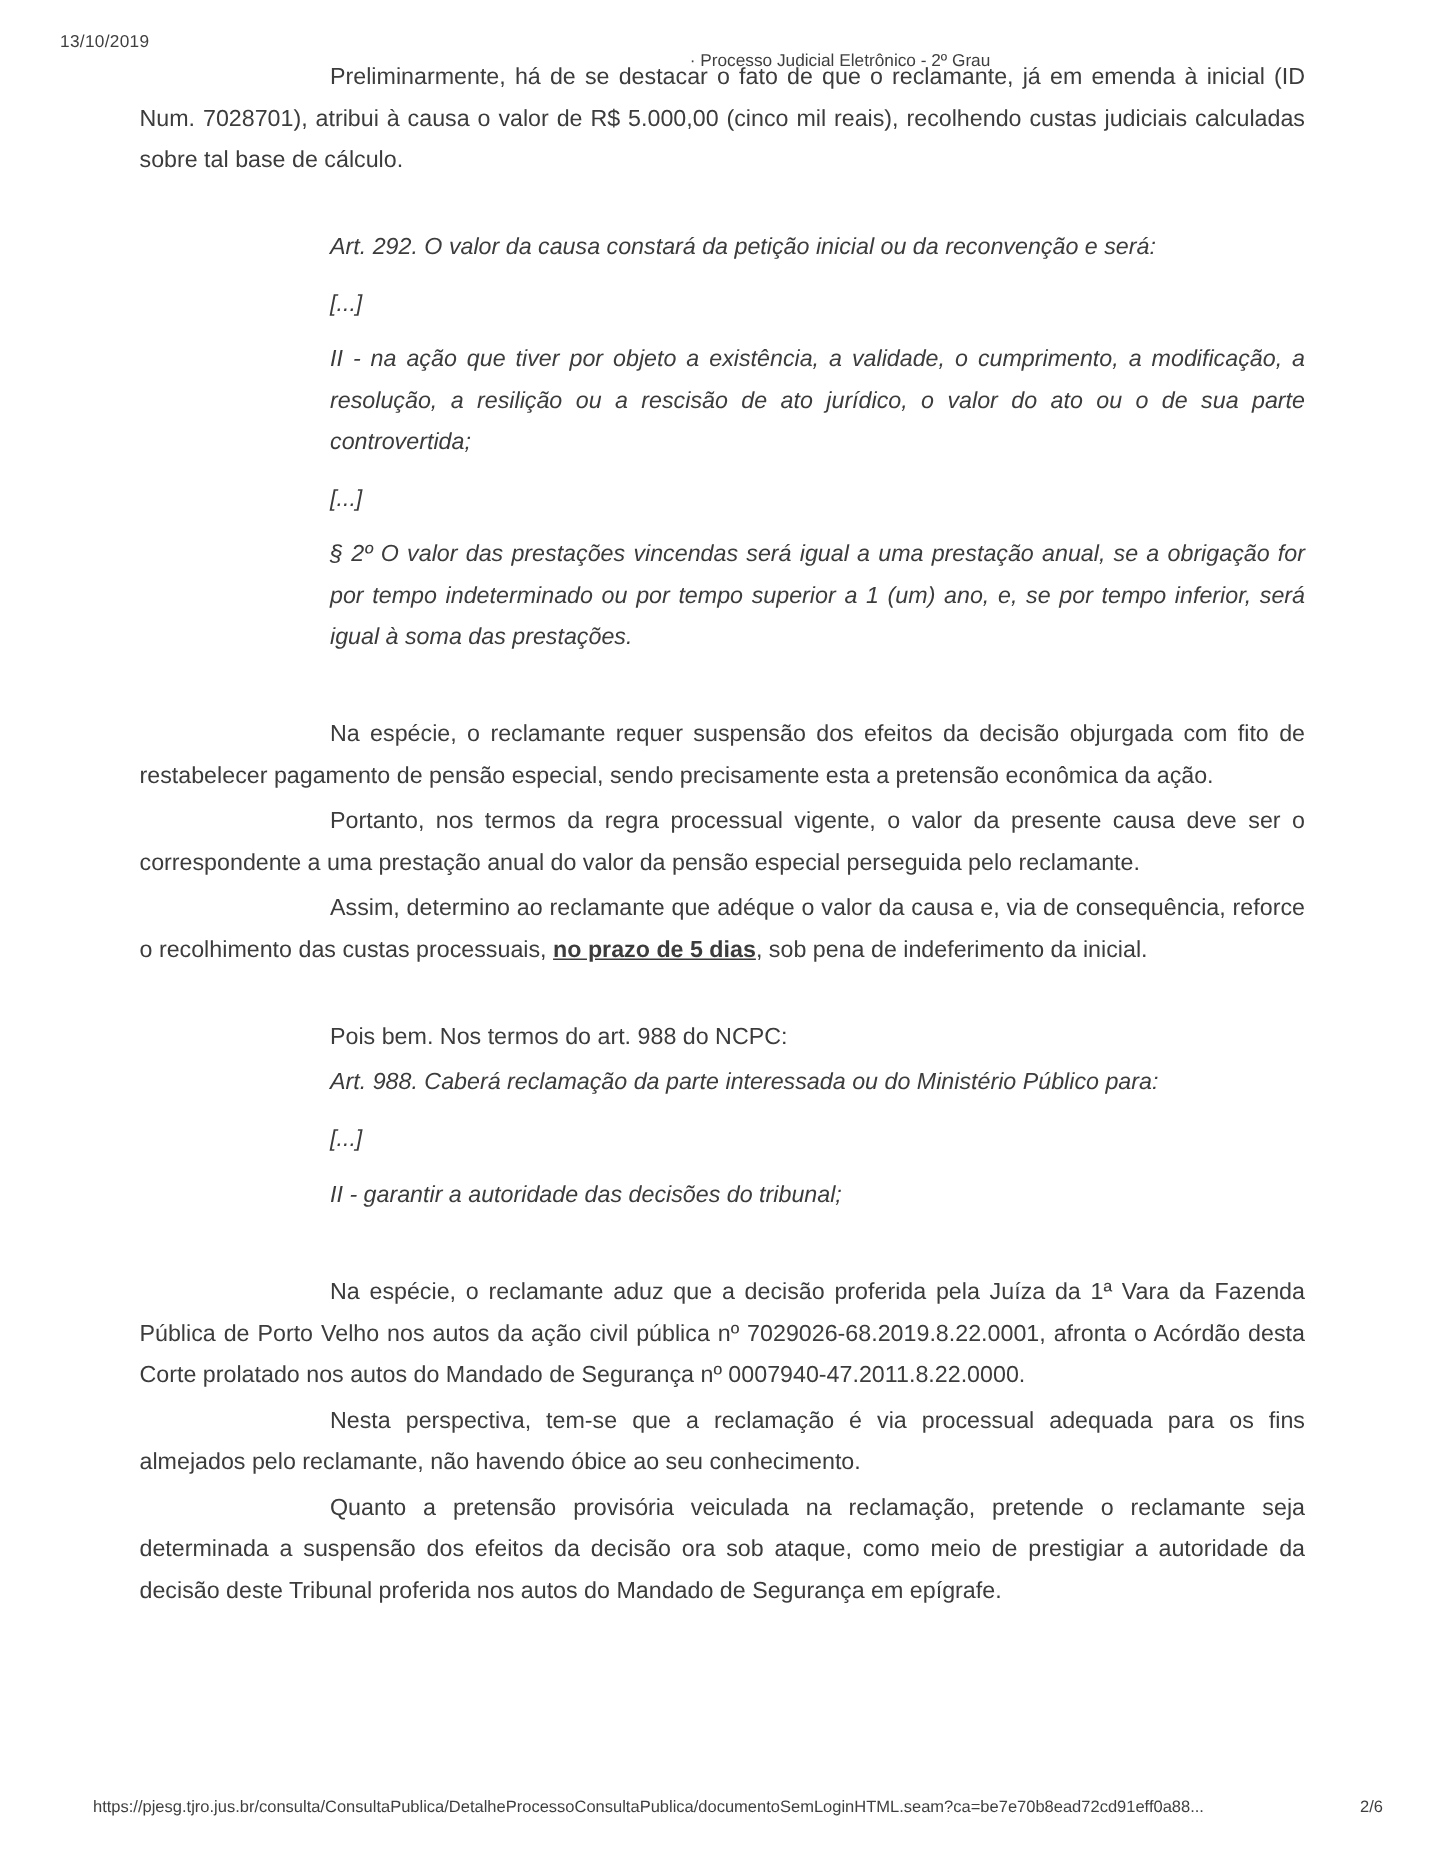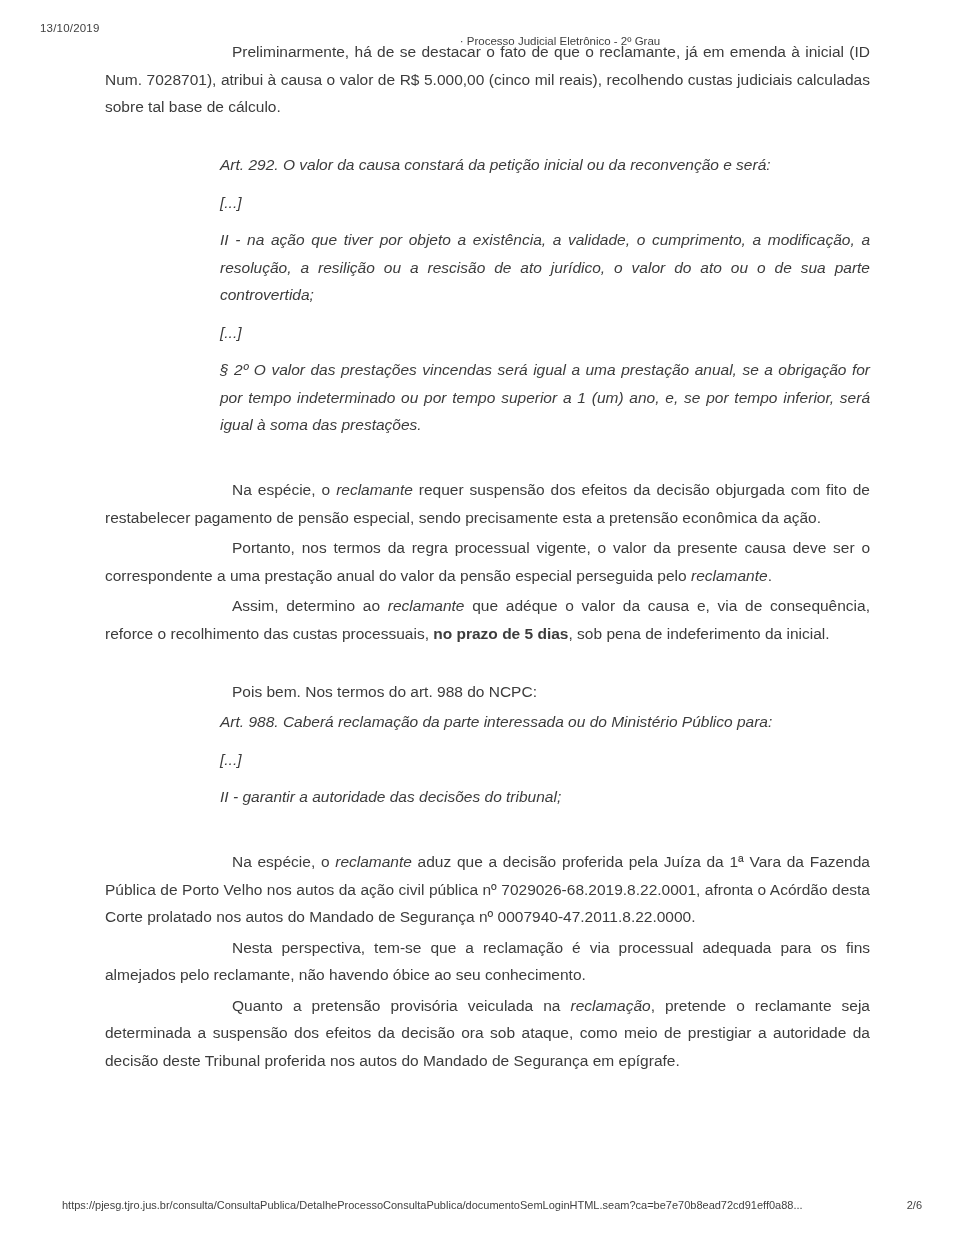--- a/index.html
+++ b/index.html
@@ -31,28 +31,28 @@
   
   .content {
     position: absolute; top: 38px; left: 93px; width: 777px;
     color: #3c3c3c;
   }
   .para {
     font-size: 15.5px;
     line-height: 27.5px;
     text-align: justify;
   }
-  .p-body { text-indent: 127px; margin: 0 0 3px 12px; }
+  .p-body { text-indent: 127px; margin: 0 0 3px 0; }
   .p-quote {
     margin: 0 0 10px 127px;
     font-style: italic;
   }
   .p-blank { height: 27.5px; }
-  .seg-italic { font-style: italic; }
-  .seg-bold-underline { font-weight: bold; }
+  .seg-italic { }
+  .seg-bold-underline { font-weight: bold; text-decoration: underline; }
 </style>
 </head>
 <body>
 
 <div class="page">
 
   <div class="hdr-date">13/10/2019</div>
 
   <div class="hdr-title">· Processo Judicial Eletrônico - 2º Grau</div>
 

